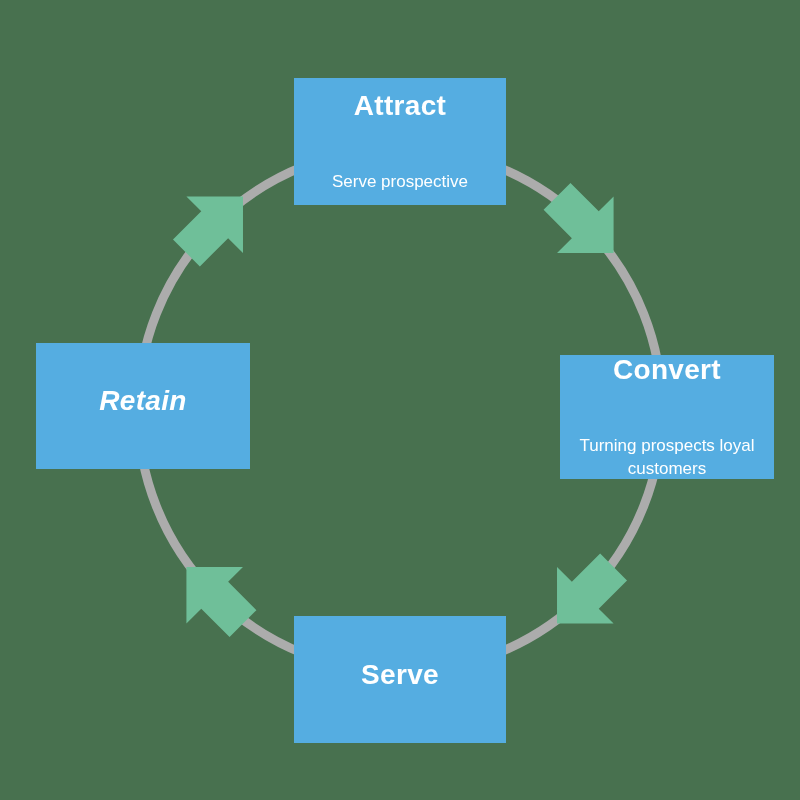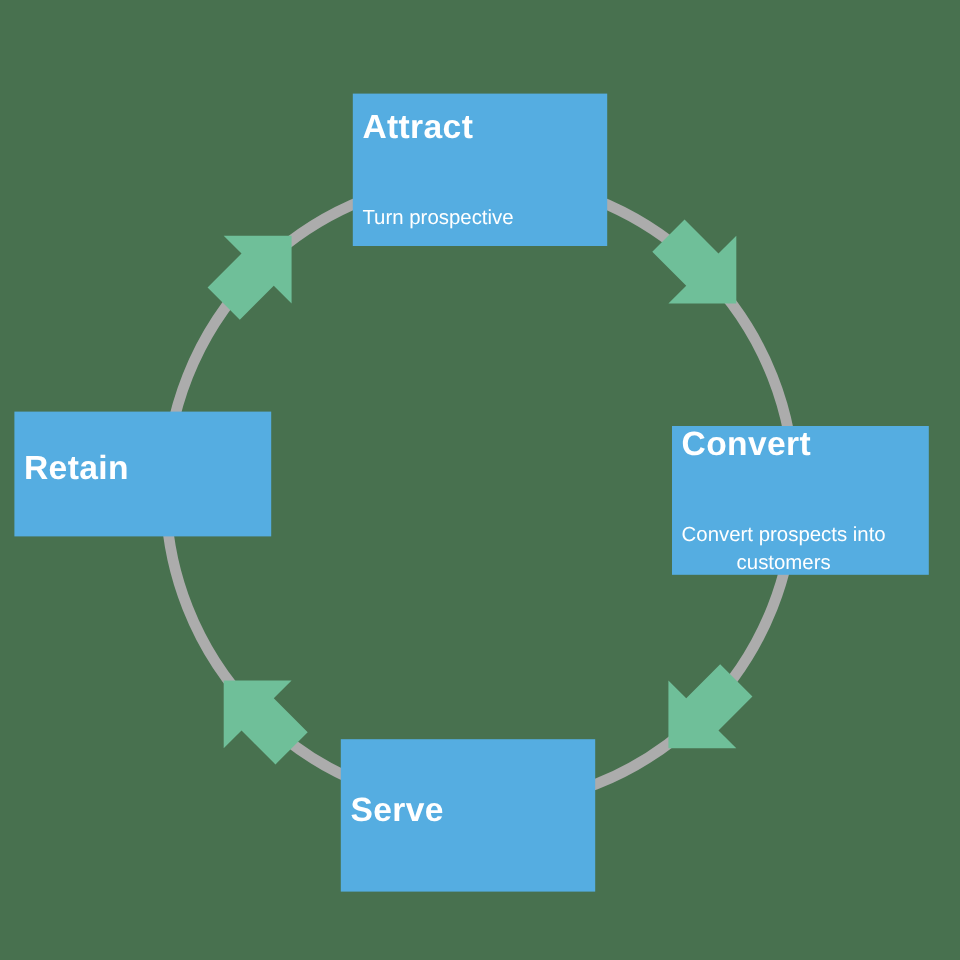--- a/index.html
+++ b/index.html
@@ -26,31 +26,31 @@
   }
   .arrow {
     fill: var(--color-arrow, #6FBF99);
   }
   .stage {
     position: absolute;
     background: var(--color-box, #55ADE1);
     color: var(--color-text, #FFFFFF);
     display: flex;
     flex-direction: column;
-    align-items: flex-start;
+    align-items: center;
     justify-content: center;
     text-align: center;
     box-sizing: border-box;
     padding: 6px 8px;
     gap: 40px;
   }
   .stage-attract { left: 294px; top: 78px;  width: 212px; height: 127px; }
   .stage-convert { left: 560px; top: 355px; width: 214px; height: 124px; }
-  .stage-serve   { left: 284px; top: 616px; width: 212px; height: 127px; }
-  .stage-retain  { left: 12px;  top: 343px; width: 214px; height: 104px; }
+  .stage-serve   { left: 294px; top: 616px; width: 212px; height: 127px; }
+  .stage-retain  { left: 36px;  top: 343px; width: 214px; height: 126px; font-style: italic; }
   .stage-title {
     font-size: 28px;
     font-weight: bold;
     line-height: 1.15;
     margin-bottom: 9px;
     letter-spacing: 0.3px;
   }
   .stage-subtitle {
     font-size: 17px;
     font-weight: normal;
@@ -70,26 +70,26 @@
 
     <polygon class="arrow" points="-40,-19 0,-19 0,-40 40,0 0,40 0,19 -40,19" transform="translate(585.3,224.7) rotate(45)"></polygon>
 
     <polygon class="arrow" points="-40,-19 0,-19 0,-40 40,0 0,40 0,19 -40,19" transform="translate(585.3,595.3) rotate(135)"></polygon>
 
     <polygon class="arrow" points="-40,-19 0,-19 0,-40 40,0 0,40 0,19 -40,19" transform="translate(214.7,595.3) rotate(225)"></polygon>
   </svg>
 
   <div class="stage stage-attract">
     <div class="stage-title">Attract</div>
-    <div class="stage-subtitle">Turn prospective</div>
+    <div class="stage-subtitle">Serve prospective</div>
   </div>
 
   <div class="stage stage-convert">
     <div class="stage-title">Convert</div>
-    <div class="stage-subtitle">Convert prospects into
+    <div class="stage-subtitle">Turning prospects loyal
 customers</div>
   </div>
 
   <div class="stage stage-serve">
     <div class="stage-title">Serve</div>
   </div>
 
   <div class="stage stage-retain">
     <div class="stage-title">Retain</div>
   </div>

